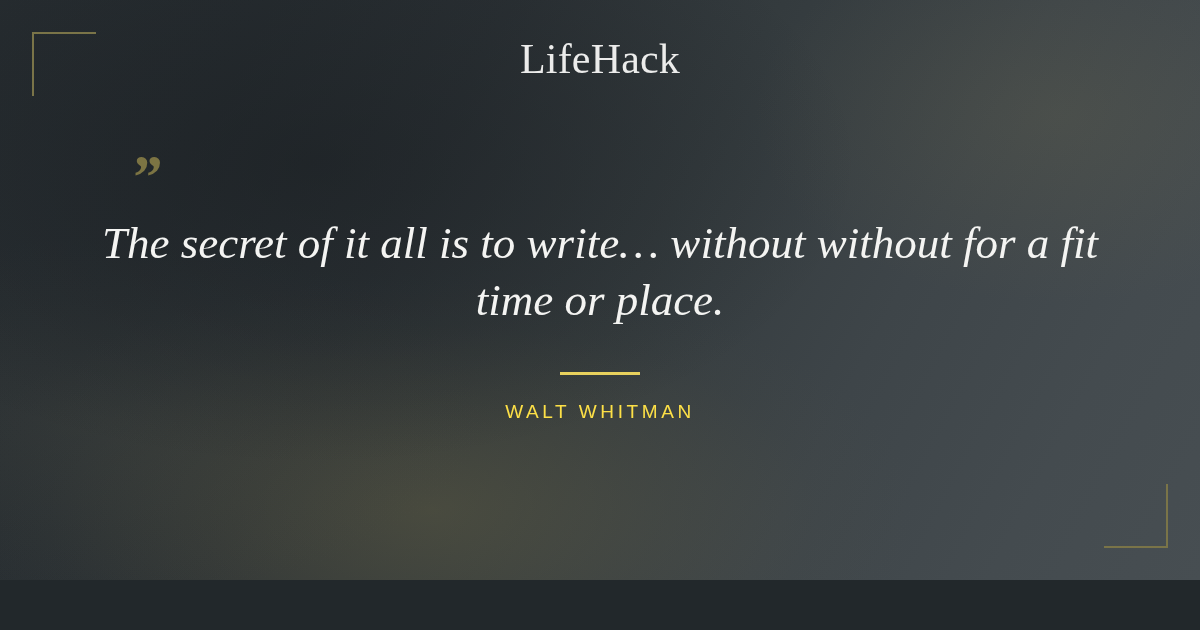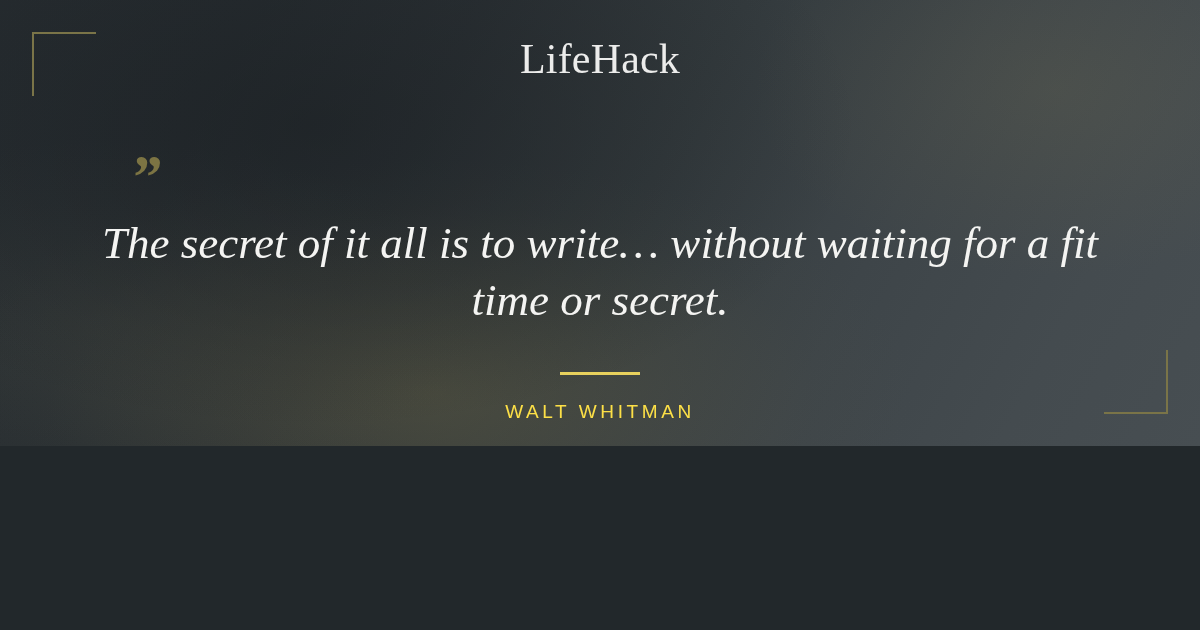--- a/index.html
+++ b/index.html
@@ -4,21 +4,21 @@
 <style>
   html, body {
     margin: 0;
     padding: 0;
     background: #22282b;
   }
 
   .card {
     position: relative;
     width: 1200px;
-    height: 446px;
+    height: 580px;
     overflow: hidden;
     background-color: #3c4347;
     font-family: "Liberation Sans", sans-serif;
   }
 
   
   .bg-base {
     position: absolute;
     inset: 0;
     background:
@@ -167,20 +167,20 @@
 
   <div class="corner corner-tl"></div>
   <div class="corner corner-br"></div>
 
   <div class="brand">LifeHack</div>
 
   <div class="content">
 
     <div class="quote-mark">”</div>
 
-    <p class="quote-text">The secret of it all is to write… without waiting for a fit time or secret.</p>
+    <p class="quote-text">The secret of it all is to write… without without for a fit time or place.</p>
 
     <div class="divider"></div>
 
     <div class="author">Walt Whitman</div>
 
   </div>
 </div>
 
 </body></html>

